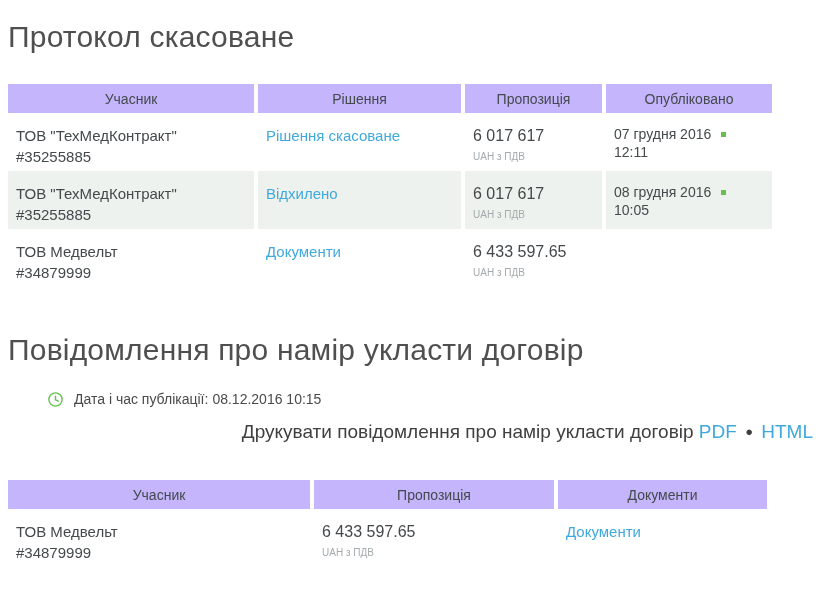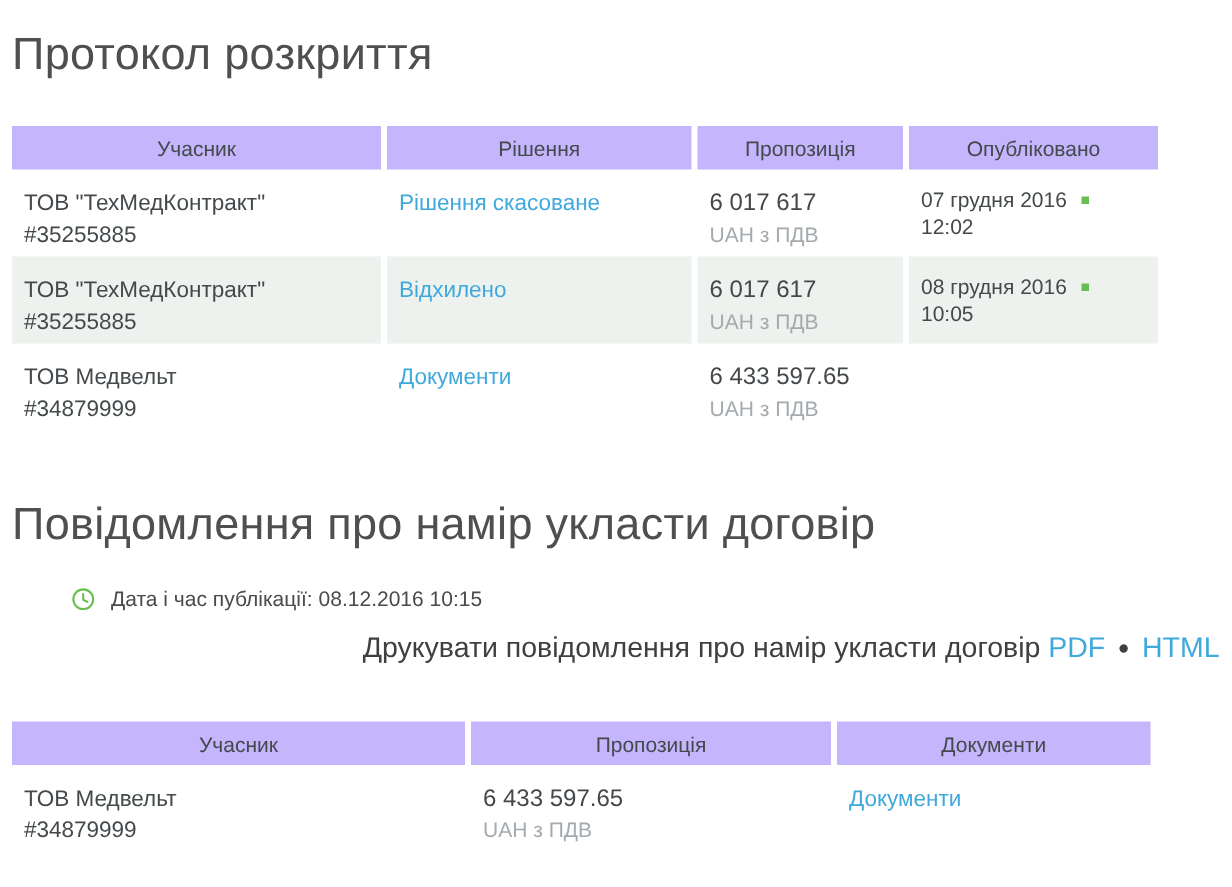--- a/index.html
+++ b/index.html
@@ -51,21 +51,21 @@
   .table-1 .c4 { width: 166px; }
   
   .table-2 .c1 { width: 302px; }
   .table-2 .c2 { width: 240px; }
   .table-2 .c3 { width: 209px; }
 
   .p-name, .p-id { font-size: 15px; line-height: 21px; color: #44494c; }
   a.link { color: #3fa9dc; text-decoration: none; cursor: pointer; }
   .decision-link { font-size: 15px; line-height: 21px; }
   .amount { font-size: 16px; line-height: 21px; color: #44484b; }
-  .currency { font-size: 14px; line-height: 21px; color: #a4aaad; }
+  .currency { font-size: 10px; line-height: 21px; color: #a4aaad; }
 
   .published { font-size: 14px; color: #44494c; white-space: nowrap; }
   .dot-sep {
     display: inline-block;
     width: 5px; height: 5px;
     background: #68bf4f;
     margin: 0 8px 1px 10px;
     vertical-align: middle;
   }
 
@@ -91,21 +91,21 @@
     font-size: 13px;
     vertical-align: 2px;
     margin: 0 3px;
   }
 </style>
 </head>
 <body>
 
 <div class="page">
 
-  <h1 class="section-title title-1">Протокол розкриття</h1>
+  <h1 class="section-title title-1">Протокол скасоване</h1>
 
   <div class="data-table table-1">
     <div class="t-head">
       <div class="hcell c1">Учасник</div>
       <div class="hcell c2">Рішення</div>
       <div class="hcell c3">Пропозиція</div>
       <div class="hcell c4">Опубліковано</div>
     </div>
 
     <div class="t-row">
@@ -114,21 +114,21 @@
         <div class="p-id">#35255885</div>
       </div>
       <div class="cell c2">
         <a class="link decision-link">Рішення скасоване</a>
       </div>
       <div class="cell c3">
         <div class="amount">6 017 617</div>
         <div class="currency">UAH з ПДВ</div>
       </div>
       <div class="cell c4">
-        <span class="published">07 грудня 2016</span><span class="dot-sep"></span><span class="published">12:02</span>
+        <span class="published">07 грудня 2016</span><span class="dot-sep"></span><span class="published">12:11</span>
       </div>
     </div>
 
     <div class="t-row alt">
       <div class="cell c1">
         <div class="p-name">ТОВ "ТехМедКонтракт"</div>
         <div class="p-id">#35255885</div>
       </div>
       <div class="cell c2">
         <a class="link decision-link">Відхилено</a>

